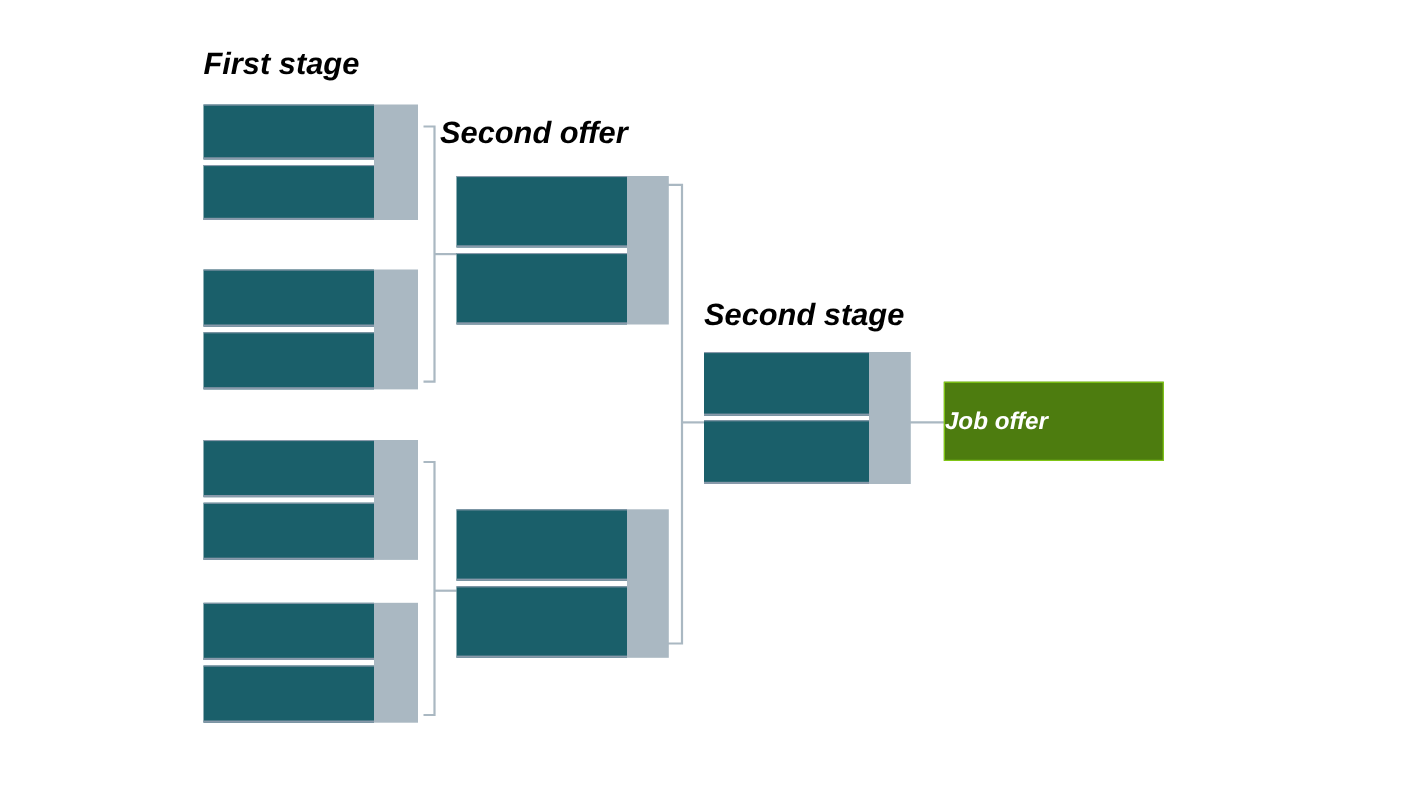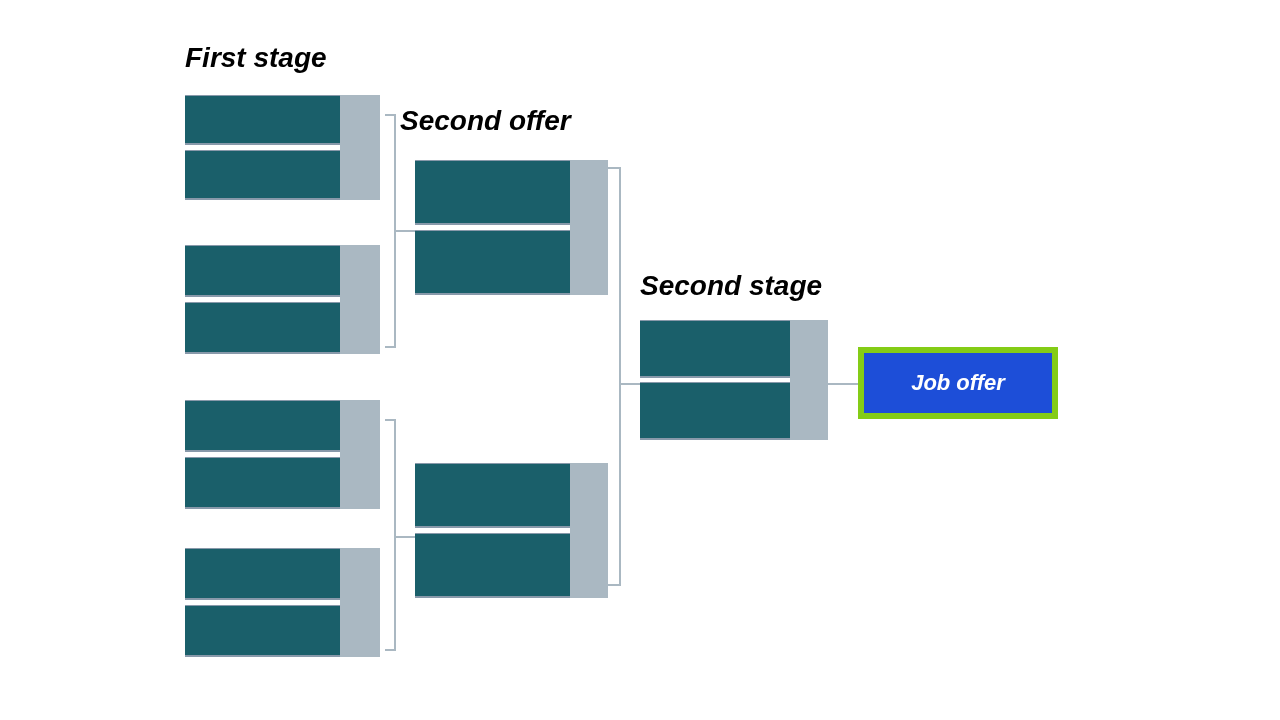--- a/index.html
+++ b/index.html
@@ -135,22 +135,21 @@
     <div style="position:absolute; top:62px; left:0; width:150px; height:1px; background:#8899aa;"></div>
     <div class="block-tab" style="width:38px; height:120px; position:absolute; top:0; left:150px;"></div>
   </div>
 
   <div style="
       position: absolute;
       left: 858px;
       top: 347px;
       width: 200px;
       height: 72px;
-      background: #1d4ed8;
-      border: 6px solid #84cc16;
+      background: #4d7c0f;
+      border: 1px solid #84cc16;
       display: flex;
       align-items: center;
-      justify-content: center;
     ">
     <span style="color: #ffffff; font-size: 22px; font-weight: 700;">Job offer</span>
   </div>
 
 </div>
 
 </body></html>

